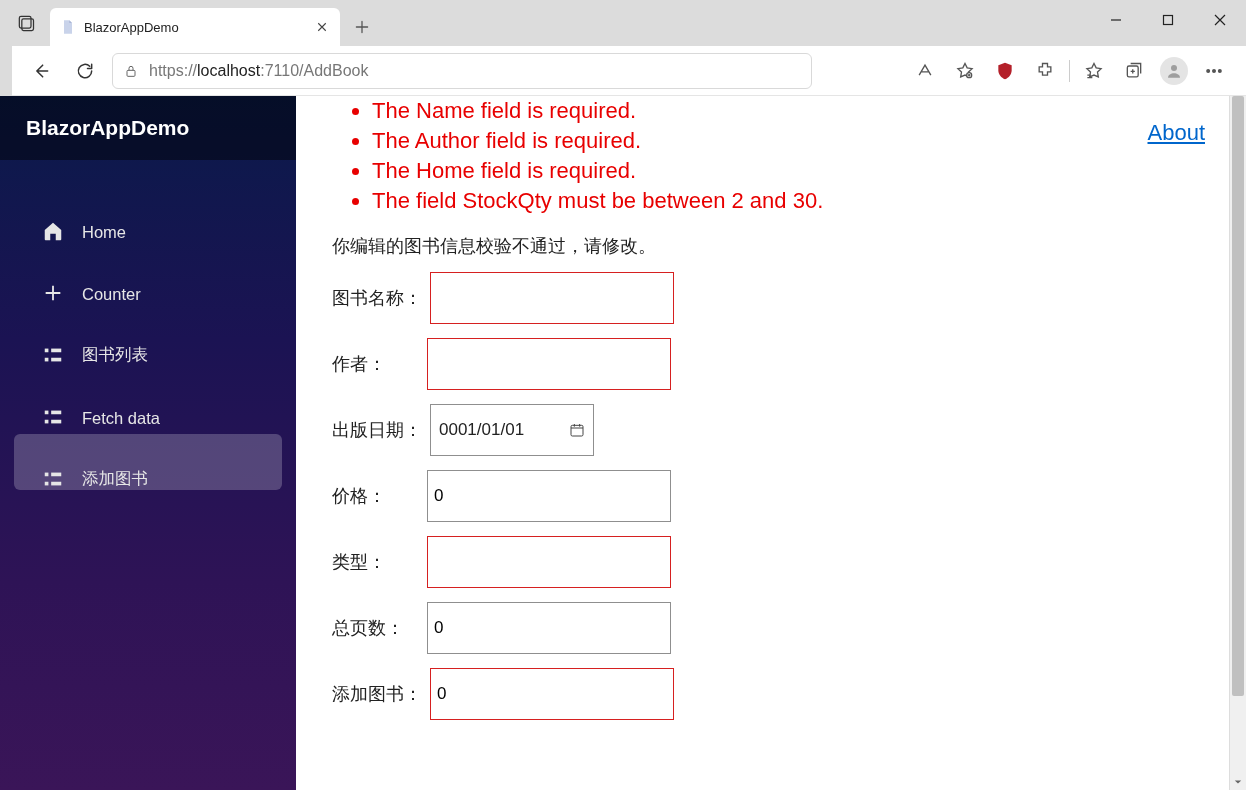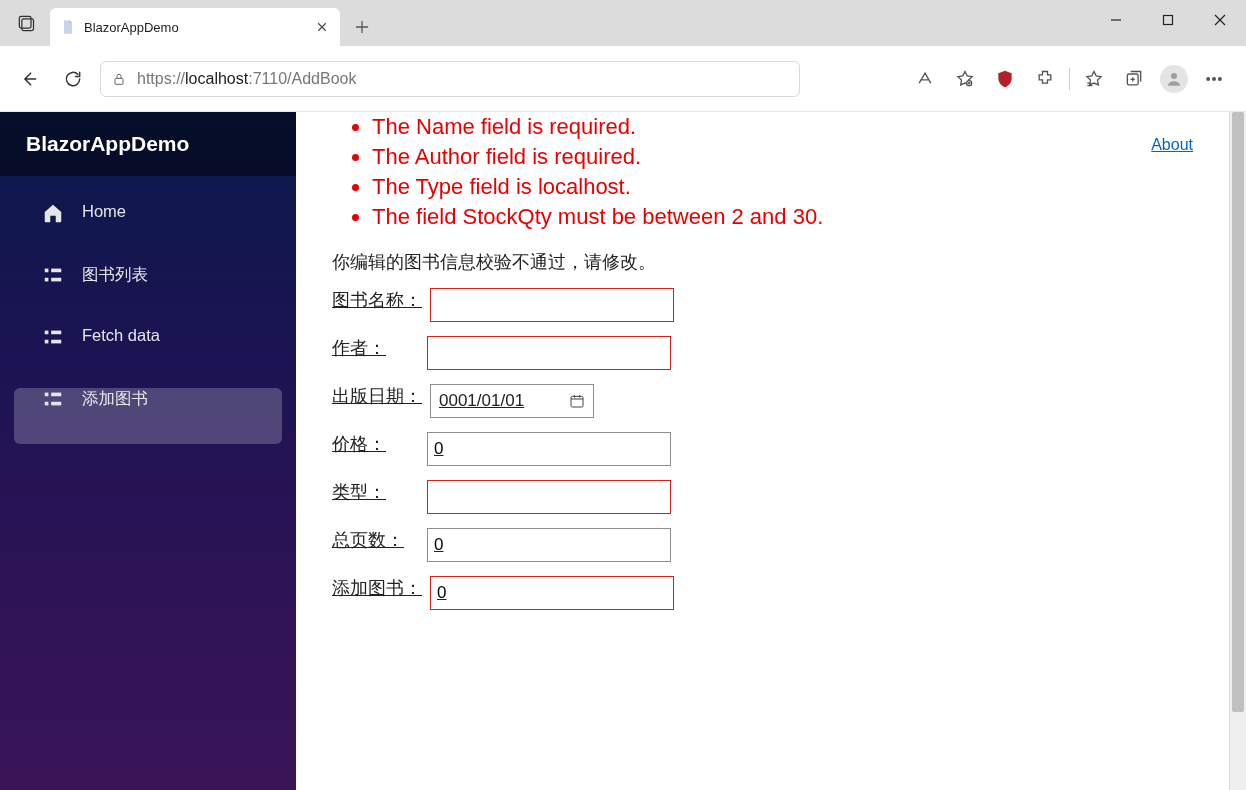--- a/index.html
+++ b/index.html
@@ -14,21 +14,21 @@
   .tab { background:#fff; border-radius:6px 6px 0 0; display:flex; align-items:center; height:38px; padding:0 10px; width:290px; gap:8px; }
   .tab-icon { width:16px; height:16px; display:flex; align-items:center; justify-content:center; }
   .page-ic { fill:#9aa7c4; }
   .tab-title { flex:1; font-size:13px; color:#222; white-space:nowrap; overflow:hidden; }
   .tab-close { width:16px; height:16px; display:flex; align-items:center; justify-content:center; cursor:pointer; color:#444;}
   .new-tab { width:40px; height:38px; display:flex; align-items:center; justify-content:center; cursor:pointer; color:#555;}
   .window-controls { position:absolute; top:0; right:0; display:flex; }
   .win-btn { width:52px; height:40px; display:flex; align-items:center; justify-content:center; color:#222; }
   .win-svg { width:12px; height:12px; stroke:#222; fill:none; stroke-width:1.2; }
 
-  .addr-bar { background:#fff; height:66px; display:flex; align-items:center; padding:0 12px; gap:10px; border-bottom:1px solid #e5e5e5;}
+  .addr-bar { background:#fff; height:50px; display:flex; align-items:center; padding:0 12px; gap:10px; border-bottom:1px solid #e5e5e5;margin-left:12px;}
   .nav-btn { width:34px; height:34px; display:flex; align-items:center; justify-content:center; border-radius:4px; color:#333;}
   .nav-svg { width:20px; height:20px; stroke:#333; fill:none; stroke-width:1.8; stroke-linecap:round; stroke-linejoin:round;}
   .url-box { flex:1; height:36px; border:1px solid #d9d9d9; border-radius:6px; display:flex; align-items:center; padding:0 10px; gap:10px; max-width:700px;}
   .lock-ic { width:16px; height:16px; stroke:#666; fill:none; stroke-width:1.5;}
   .url-text { font-size:16px; color:#777; white-space:nowrap; }
   .url-text .host { color:#222; }
   .tool-icons { display:flex; align-items:center; gap:0; margin-left:auto; }
   .tool-btn { width:40px; height:36px; display:flex; align-items:center; justify-content:center; }
   .tool-svg { width:20px; height:20px; stroke:#555; fill:none; stroke-width:1.6; }
   .divider { width:1px; height:22px; background:#ccc; margin:0 4px; }
@@ -40,34 +40,34 @@
   .scrollbar-v { position:absolute; right:0; top:0; bottom:0; width:17px; background:#f0f0f0; border-left:1px solid #ddd;}
   .scrollbar-thumb { position:absolute; left:2px; right:2px; top:0; height:600px; background:#c0c0c0; border-radius:2px;}
   .scrollbar-arrow { position:absolute; left:0; right:0; height:17px; display:flex; align-items:center; justify-content:center;}
   .scrollbar-arrow.bot { bottom:0; }
   .sb-ar { width:8px;height:8px; fill:#666;}
 
   
   .sidebar { width:296px; background:linear-gradient(180deg,#0a1a4a 0%,#1b1353 35%,#2e1356 70%,#3a1558 100%); color:#e6e6e6; flex-shrink:0;}
   .brand { background:rgba(0,0,0,0.45); padding:20px 26px; font-size:21px; font-weight:600; color:#fff; }
   .nav { padding-top:20px; }
-  .nav-item { display:flex; align-items:flex-start; gap:18px; padding:0 28px; height:56px; font-size:16.5px; color:#e6e6e6; cursor:pointer; border-radius:6px; margin:6px 14px;}
+  .nav-item { display:flex; align-items:flex-end; gap:18px; padding:0 28px; height:56px; font-size:16.5px; color:#e6e6e6; cursor:pointer; border-radius:6px; margin:6px 14px;}
   .nav-item.active { background:rgba(255,255,255,0.22); }
   .nav-ic { width:22px; height:22px; fill:#e6e6e6; flex-shrink:0;}
 
   
   .main { flex:1; padding:0 36px 20px 36px; position:relative; overflow:hidden; margin-right:17px;}
-  .top-link { position:absolute; top:24px; right:36px; color:#0066cc; font-size:16px; text-decoration:underline; }
+  .top-link { position:absolute; top:24px; right:24px; color:#0066cc; font-size:22px; text-decoration:underline; }
   h1.page-title { font-size:34px; font-weight:600; color:#222; margin:28px 0 14px 0;}
   ul.errors { margin:0 0 18px 0; padding-left:40px; }
   ul.errors li { color:#e80000; font-size:22px; line-height:30px; }
   .msg { font-size:18px; color:#222; margin:14px 0 6px 0;}
-  .form-row { display:flex; margin:14px 0; font-size:18px; color:#222;text-decoration:underline;}
+  .form-row { display:flex; align-items:center; margin:14px 0; font-size:18px; color:#222;}
   .form-label { min-width:95px; white-space:nowrap; padding-right:8px;}
-  .inp { height:34px; border:1px solid #8f8f8f; padding:2px 6px; font-size:17px; background:#fff;}
+  .inp { height:52px; border:1px solid #8f8f8f; padding:2px 6px; font-size:17px; background:#fff;}
   .inp.err { border:1px solid #d62020; }
   .inp.date { display:flex; align-items:center; justify-content:space-between; width:164px; padding:2px 8px;}
   .cal-ic { width:16px;height:16px; stroke:#444; fill:none; stroke-width:1.5;}
 
   
   .w-name{width:244px;} .w-author{width:244px;} .w-price{width:244px;} .w-type{width:244px;} .w-pages{width:244px;} .w-stock{width:244px;}
 </style>
 </head>
 <body>
 
@@ -199,20 +199,26 @@
     <div class="brand">BlazorAppDemo</div>
     <nav class="nav">
       <div class="nav-item">
         <svg class="nav-ic" viewBox="0 0 24 24">
             <path d="M3 11l9-8 9 8v10a1 1 0 0 1-1 1h-5v-7h-6v7H4a1 1 0 0 1-1-1z"></path>
           </svg>
         <span>Home</span>
       </div>
       <div class="nav-item">
         <svg class="nav-ic" viewBox="0 0 24 24">
+            <path d="M11 4h2v16h-2zM4 11h16v2H4z"></path>
+          </svg>
+        <span>Counter</span>
+      </div>
+      <div class="nav-item">
+        <svg class="nav-ic" viewBox="0 0 24 24">
             <rect x="3" y="5" width="4" height="4"></rect>
             <rect x="3" y="15" width="4" height="4"></rect>
             <rect x="10" y="5" width="11" height="4"></rect>
             <rect x="10" y="15" width="11" height="4"></rect>
           </svg>
         <span>图书列表</span>
       </div>
       <div class="nav-item">
         <svg class="nav-ic" viewBox="0 0 24 24">
             <rect x="3" y="5" width="4" height="4"></rect>
@@ -233,21 +239,21 @@
       </div>
     </nav>
   </aside>
 
   <main class="main">
     <a class="top-link">About</a>
 
     <ul class="errors">
       <li>The Name field is required.</li>
       <li>The Author field is required.</li>
-      <li>The Type field is localhost.</li>
+      <li>The Home field is required.</li>
       <li>The field StockQty must be between 2 and 30.</li>
     </ul>
 
     <div class="msg">你编辑的图书信息校验不通过，请修改。</div>
 
     <div class="form-row">
       <span class="form-label">图书名称：</span>
       <input class="inp err w-name" value="" style="">
     </div>
     <div class="form-row">

